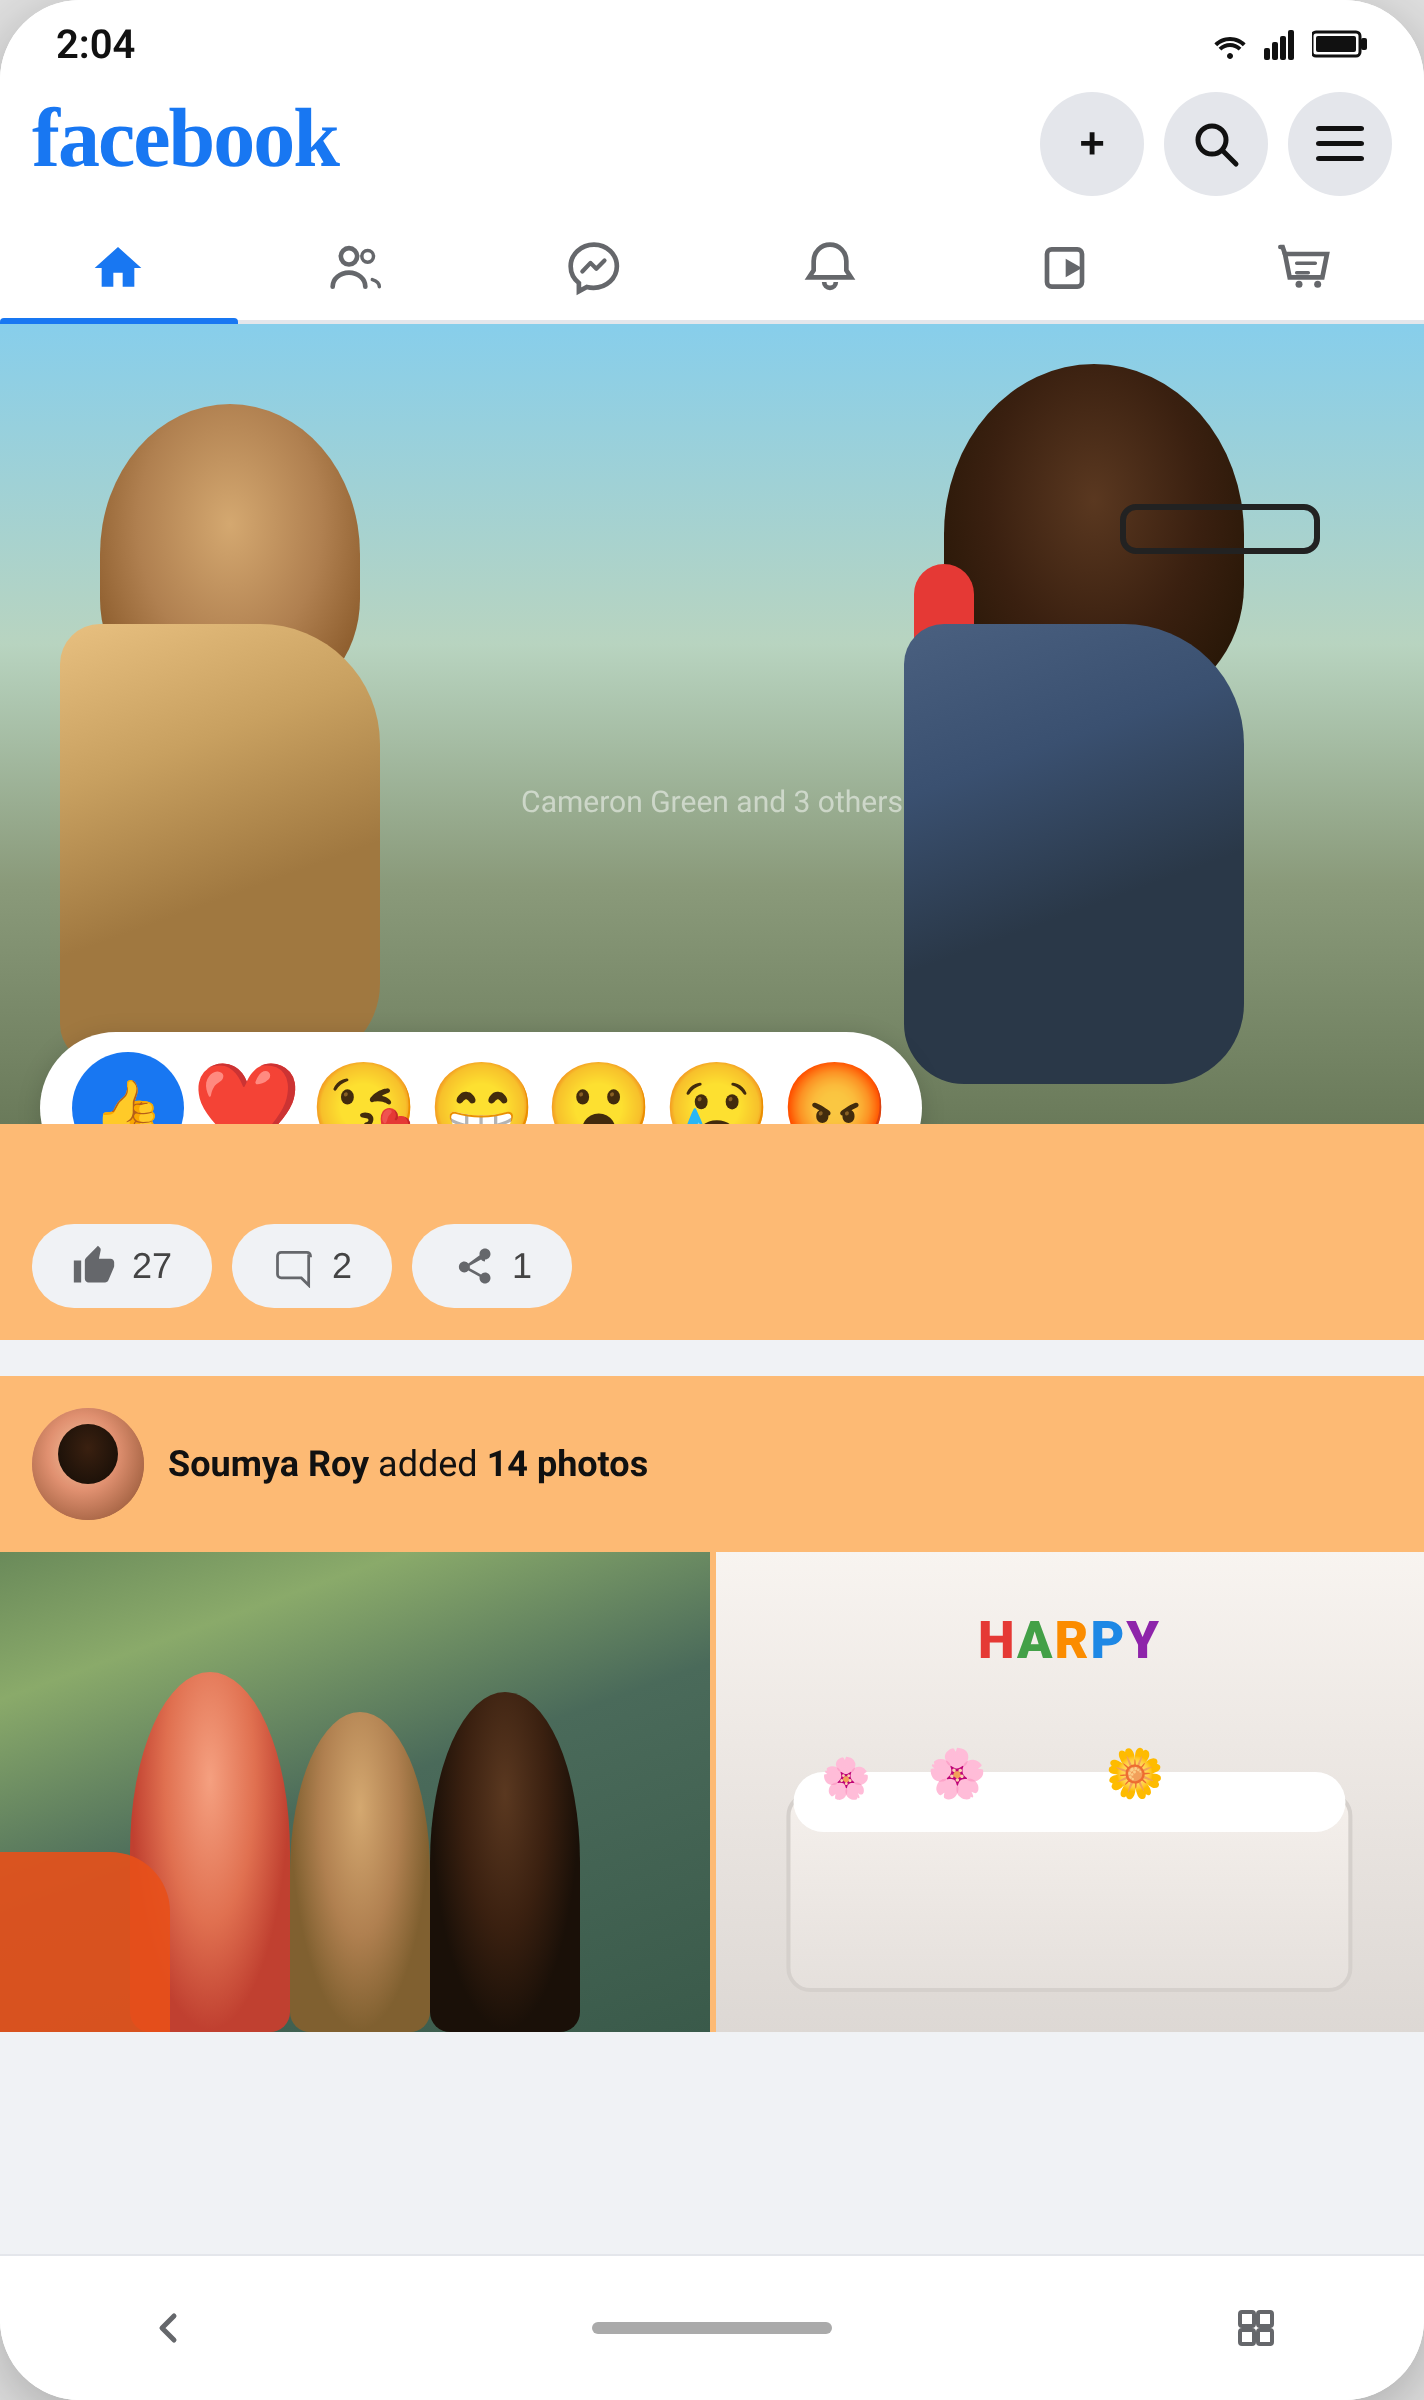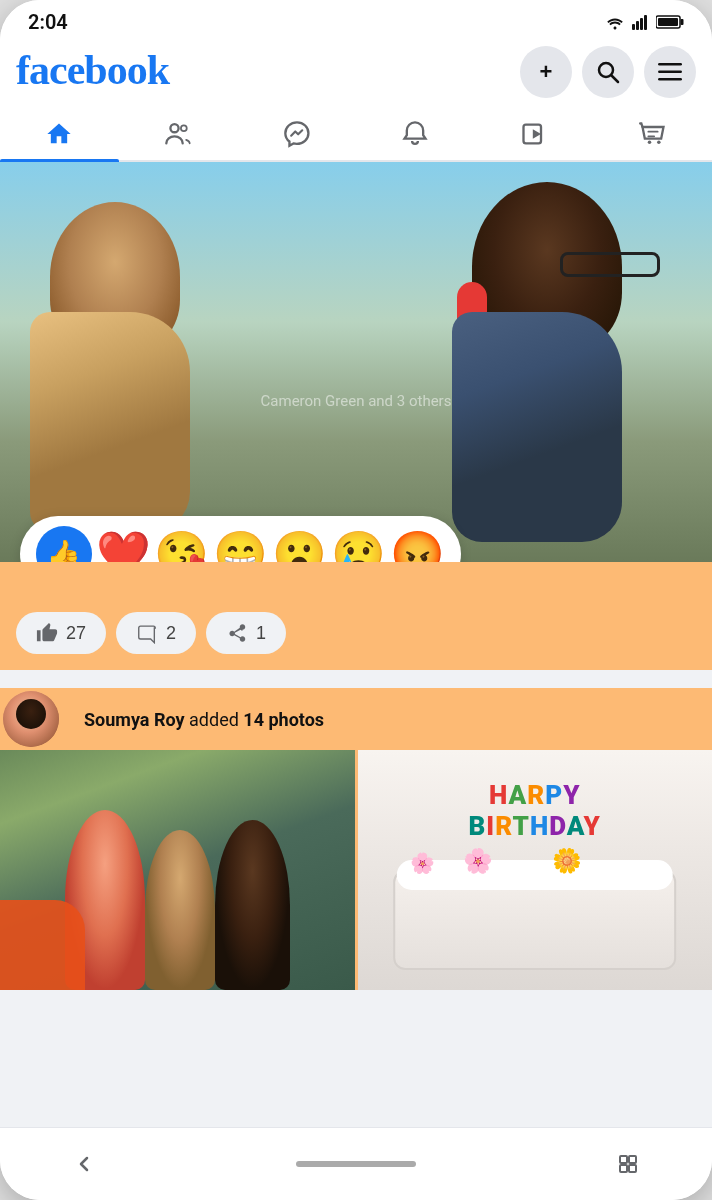--- a/index.html
+++ b/index.html
@@ -216,22 +216,22 @@
     
     .separator {
       height: 8px;
       background: #f0f2f5;
     }
 
     
     .post-header {
       display: flex;
       align-items: center;
-      padding: 3px;
-      gap: 25px;
+      padding: 16px;
+      gap: 12px;
     }
 
     .avatar {
       width: 56px;
       height: 56px;
       border-radius: 50%;
       background: radial-gradient(ellipse at 40% 35%, #f5c5a0 0%, #e09070 40%, #a06040 80%);
       overflow: hidden;
       flex-shrink: 0;
     }
@@ -525,23 +525,20 @@
           <div style="width:100%;height:100%;position:relative;overflow:hidden;background:linear-gradient(180deg,#f8f4f0 0%,#ede8e4 40%,#ddd8d4 100%);padding-left:41px;">
 
             <div style="position:absolute;bottom:20px;left:50%;transform:translateX(-50%);width:80%;height:100px;background:linear-gradient(180deg,#f5f0ec 0%,#e5e0dc 100%);border-radius:12px;border:2px solid #d5d0cc;"></div>
 
             <div style="position:absolute;bottom:100px;left:50%;transform:translateX(-50%);width:78%;height:30px;background:white;border-radius:15px;"></div>
 
             <div style="position:absolute;top:30px;left:50%;transform:translateX(-50%);width:90%;text-align:center;">
               <div style="font-size:26px;font-weight:900;letter-spacing:1px;line-height:1.2;">
                 <span style="color:#e53935;">H</span><span style="color:#43a047;">A</span><span style="color:#fb8c00;">R</span><span style="color:#1e88e5;">P</span><span style="color:#8e24aa;">Y</span>
               </div>
-              <div style="font-size:26px;font-weight:900;letter-spacing:1px;">
-                <span style="color:#00897b;">B</span><span style="color:#e53935;">I</span><span style="color:#fb8c00;">R</span><span style="color:#43a047;">T</span><span style="color:#1e88e5;">H</span><span style="color:#8e24aa;">D</span><span style="color:#00897b;">A</span><span style="color:#e53935;">Y</span>
-              </div>
             </div>
 
             <div style="position:absolute;bottom:115px;left:30%;font-size:24px;">🌸</div>
             <div style="position:absolute;bottom:115px;left:55%;font-size:24px;">🌼</div>
             <div style="position:absolute;bottom:115px;left:15%;font-size:20px;">🌸</div>
           </div>
         </div>
       </div>
     </div>
 

